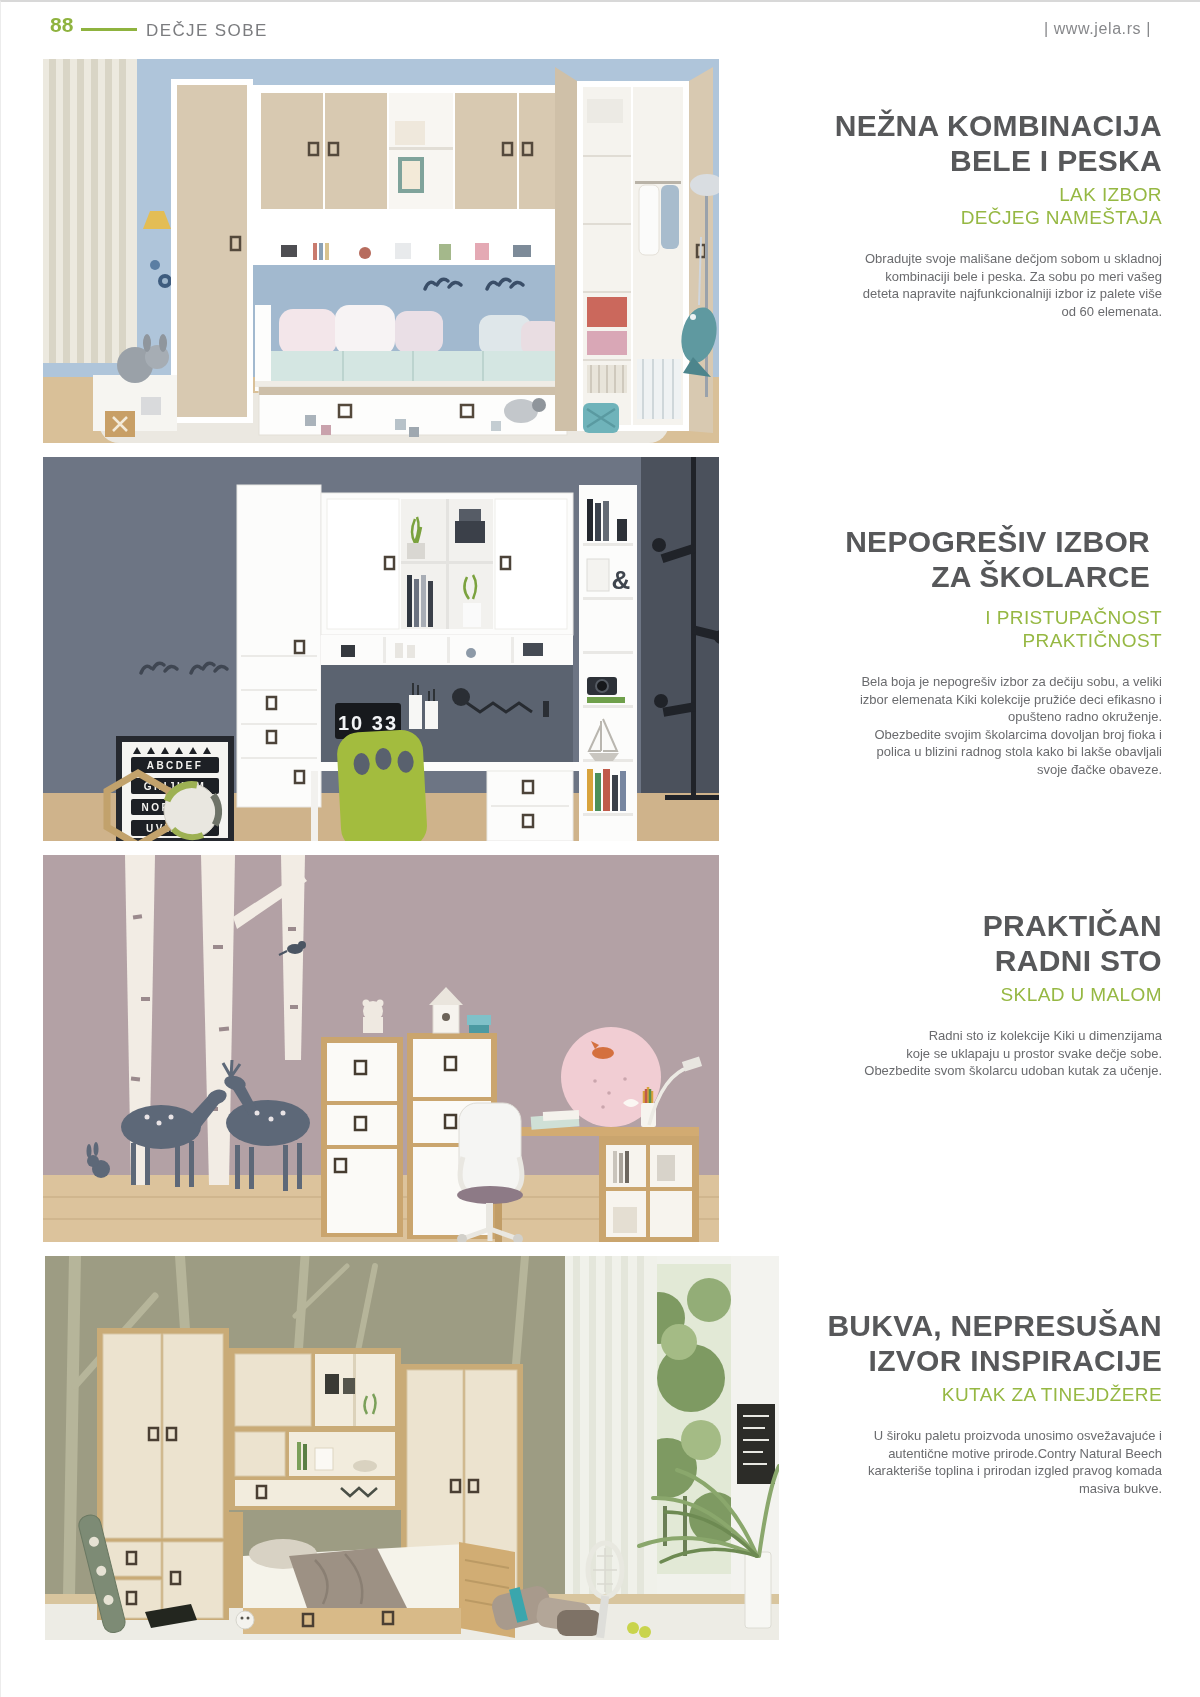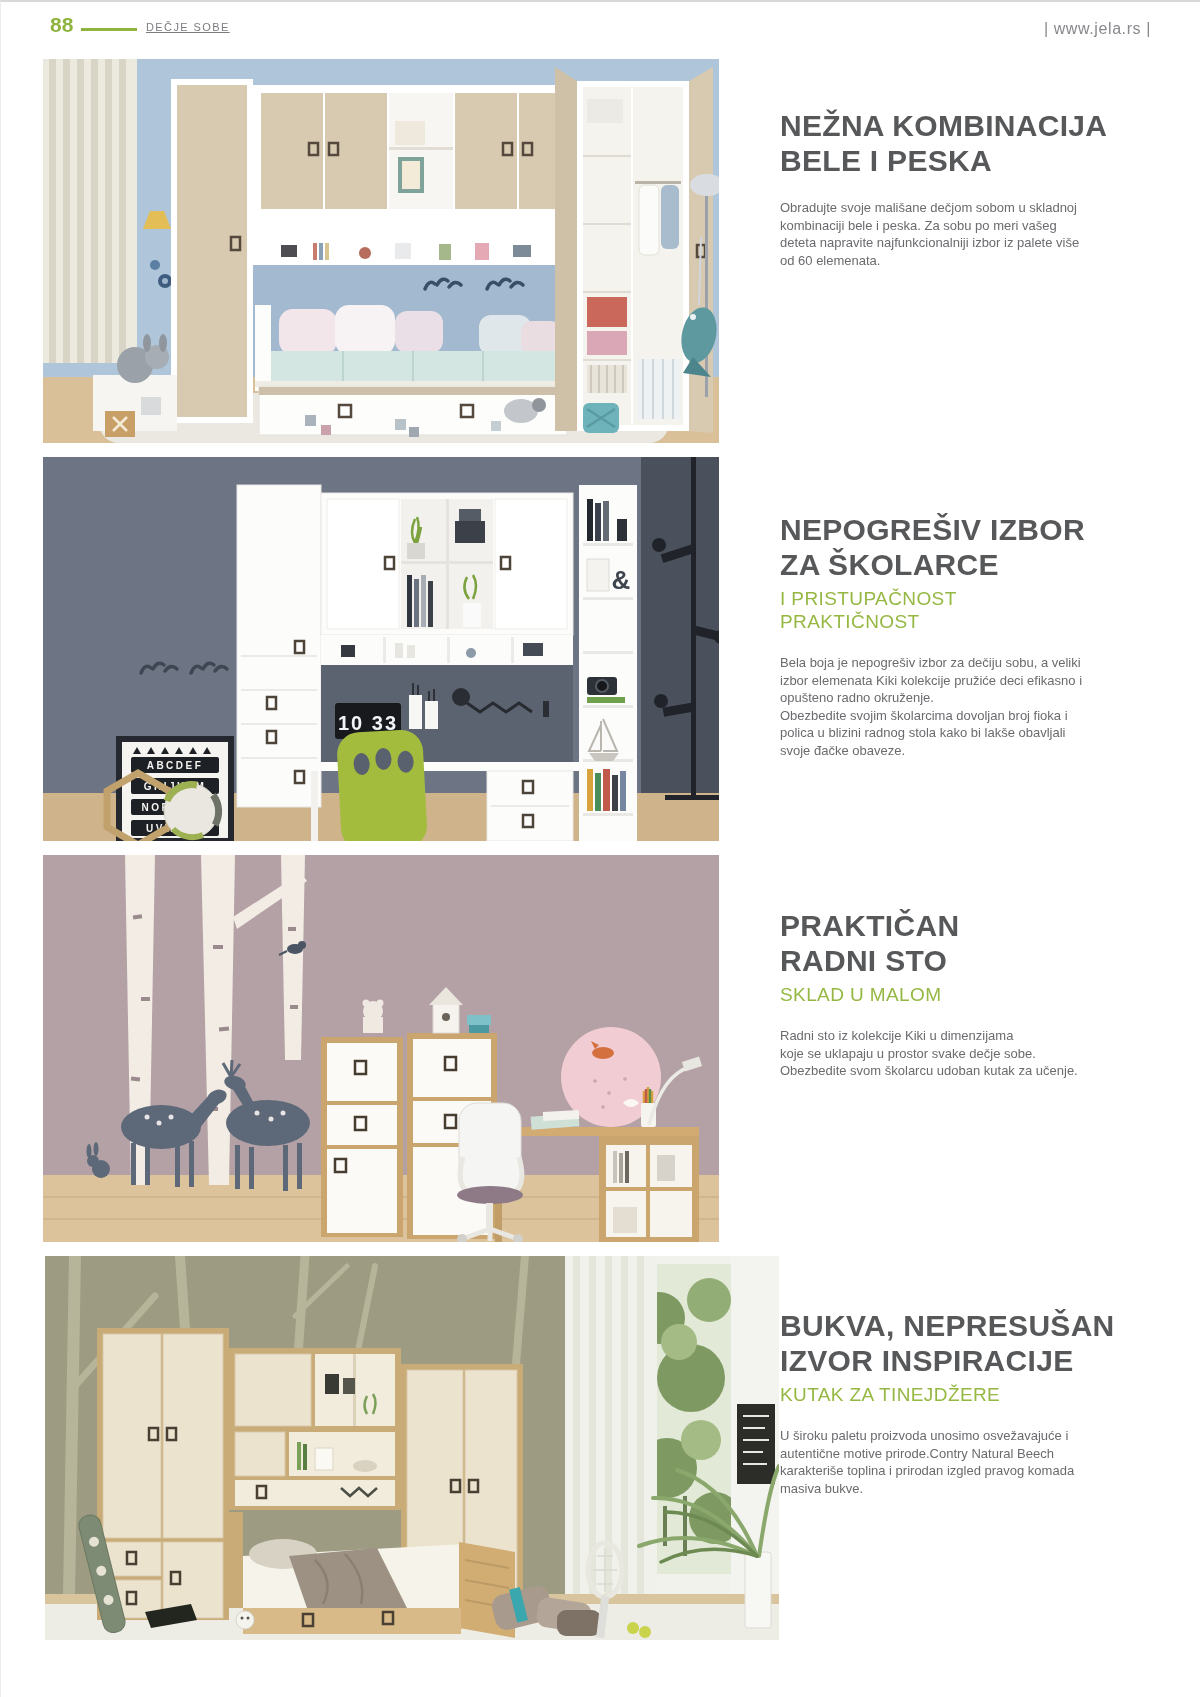--- a/index.html
+++ b/index.html
@@ -5,31 +5,31 @@
   html,body { margin:0; padding:0; background:#9e9e9e; }
   .page {
     position:relative; width:1200px; height:1697px; margin:0 auto;
     background:#ffffff; overflow:hidden;
     border-top:2px solid #d8d8d8; border-left:1px solid #ececec; border-right:1px solid #ececec;
     font-family:"Liberation Sans", sans-serif;
   }
   
   .page-num { position:absolute; left:49px; top:11px; font-size:21px; font-weight:bold; color:#8fb33f; }
   .header-line { position:absolute; left:80px; top:26px; width:56px; height:3px; background:#8fb33f; }
-  .header-label { position:absolute; left:145px; top:19px; font-size:11px; letter-spacing:1.4px; color:#7b7c7f;text-decoration:underline; }
+  .header-label { position:absolute; left:145px; top:19px; font-size:17px; letter-spacing:1.4px; color:#7b7c7f; }
   .header-site { position:absolute; top:18px; right:50px; font-size:16px; letter-spacing:0.6px; color:#87888b; }
   
   .photo { position:absolute; overflow:hidden; background:#dddddd; }
   .photo svg { display:block; width:100%; height:100%; }
   .photo1 { left:42px; top:57px;  width:676px; height:384px; }
   .photo2 { left:42px; top:455px; width:676px; height:384px; }
   .photo3 { left:42px; top:853px; width:676px; height:387px; }
   .photo4 { left:44px; top:1254px; width:734px; height:384px; }
   
-  .tb { position:absolute; left:779px; width:410px; }
+  .tb { position:absolute; left:751px; width:410px; text-align:right; }
   .tb1 { top:106px; } .tb2 { top:510px; } .tb3 { top:906px; } .tb4 { top:1306px; }
   .title { font-size:30px; line-height:35px; font-weight:bold; color:#57585a; letter-spacing:0.3px; }
   .subtitle { margin-top:5px; font-size:19px; line-height:23px; color:#96b843; letter-spacing:0.4px; }
   .bodytext { margin-top:21px; font-size:13px; line-height:17.5px; color:#6a6b6e; white-space:pre-line; }
 </style>
 </head>
 <body>
 
 <div class="page">
 
@@ -601,28 +601,32 @@
         </g>
       </g>
     </svg>
   </figure>
 
   <section class="tb tb1">
     <h2 class="title" style="margin:0">
       <div>NEŽNA KOMBINACIJA</div>
       <div>BELE I PESKA</div>
     </h2>
+    <div class="subtitle">
+      <div>LAK IZBOR</div>
+      <div>DEČJEG NAMEŠTAJA</div>
+    </div>
     <p class="bodytext" style="margin-bottom:0">Obradujte  svoje mališane dečjom sobom u skladnoj
 kombinaciji bele i peska. Za sobu po meri vašeg
 deteta napravite najfunkcionalniji izbor iz palete više
 od 60 elemenata.</p>
   </section>
 
   <section class="tb tb2">
-    <h2 class="title" style="margin:0">
+    <h2 class="title" style="margin:12px">
       <div>NEPOGREŠIV IZBOR</div>
       <div>ZA ŠKOLARCE</div>
     </h2>
     <div class="subtitle">
       <div>I PRISTUPAČNOST</div>
       <div>PRAKTIČNOST</div>
     </div>
     <p class="bodytext" style="margin-bottom:17px">Bela boja je nepogrešiv izbor za dečiju sobu, a veliki
 izbor elemenata Kiki kolekcije pružiće deci efikasno i
 opušteno radno okruženje.

